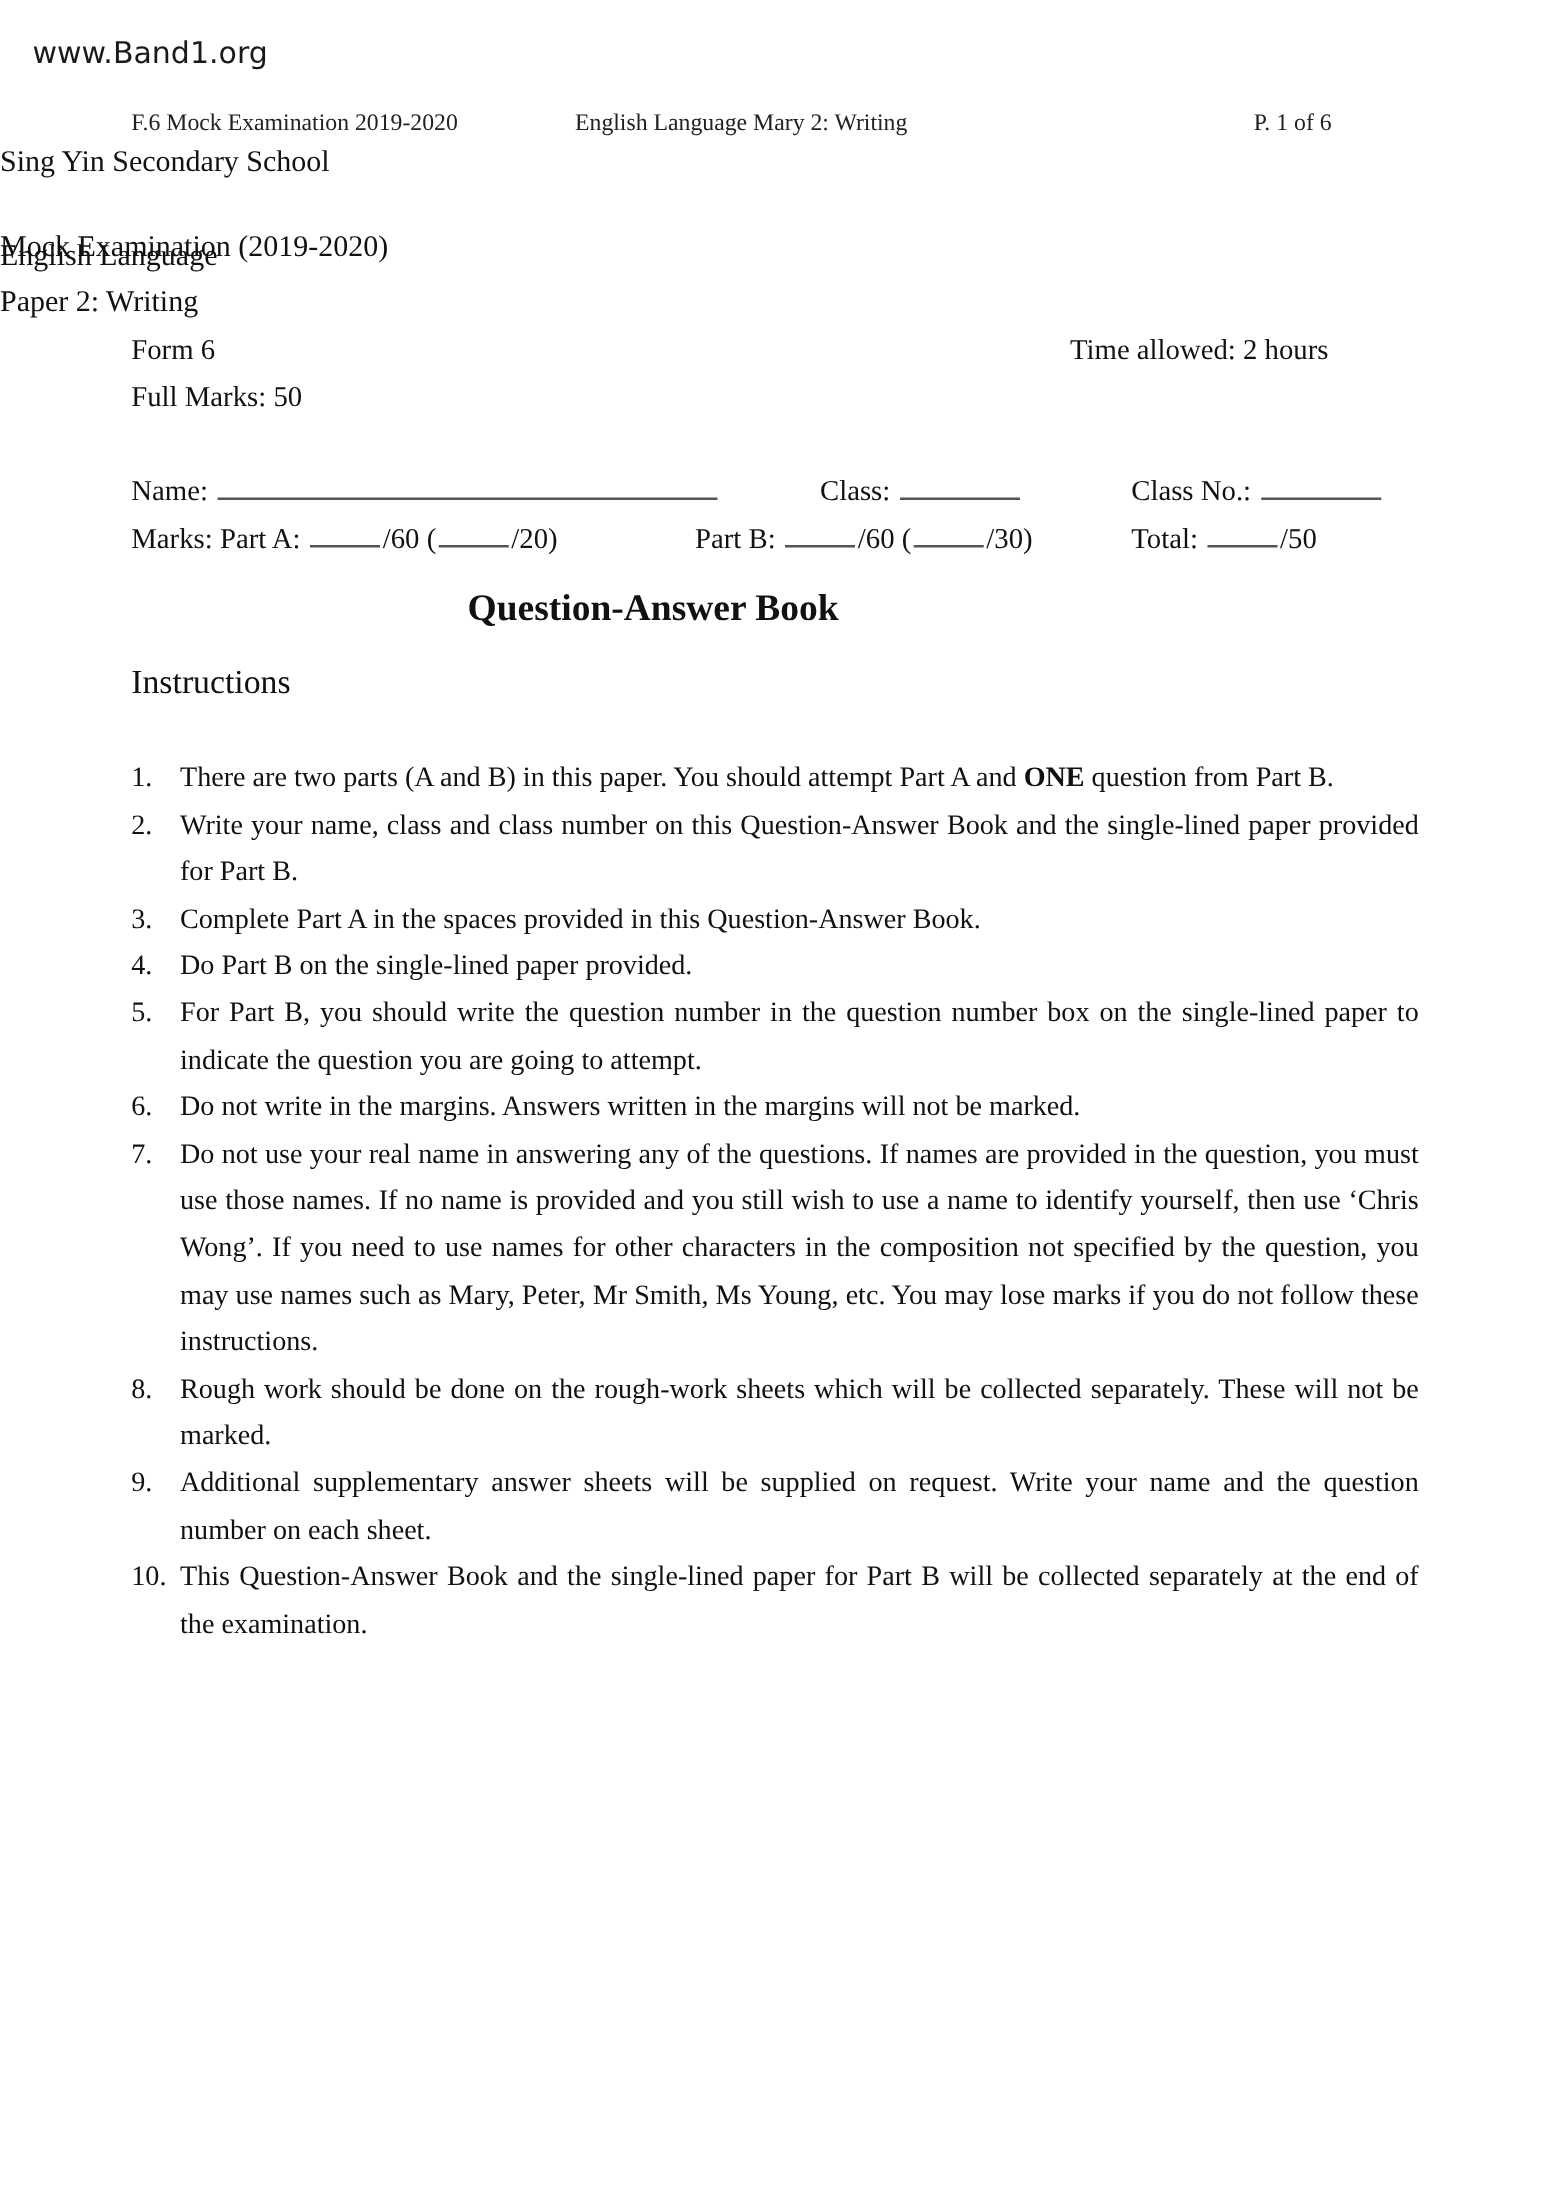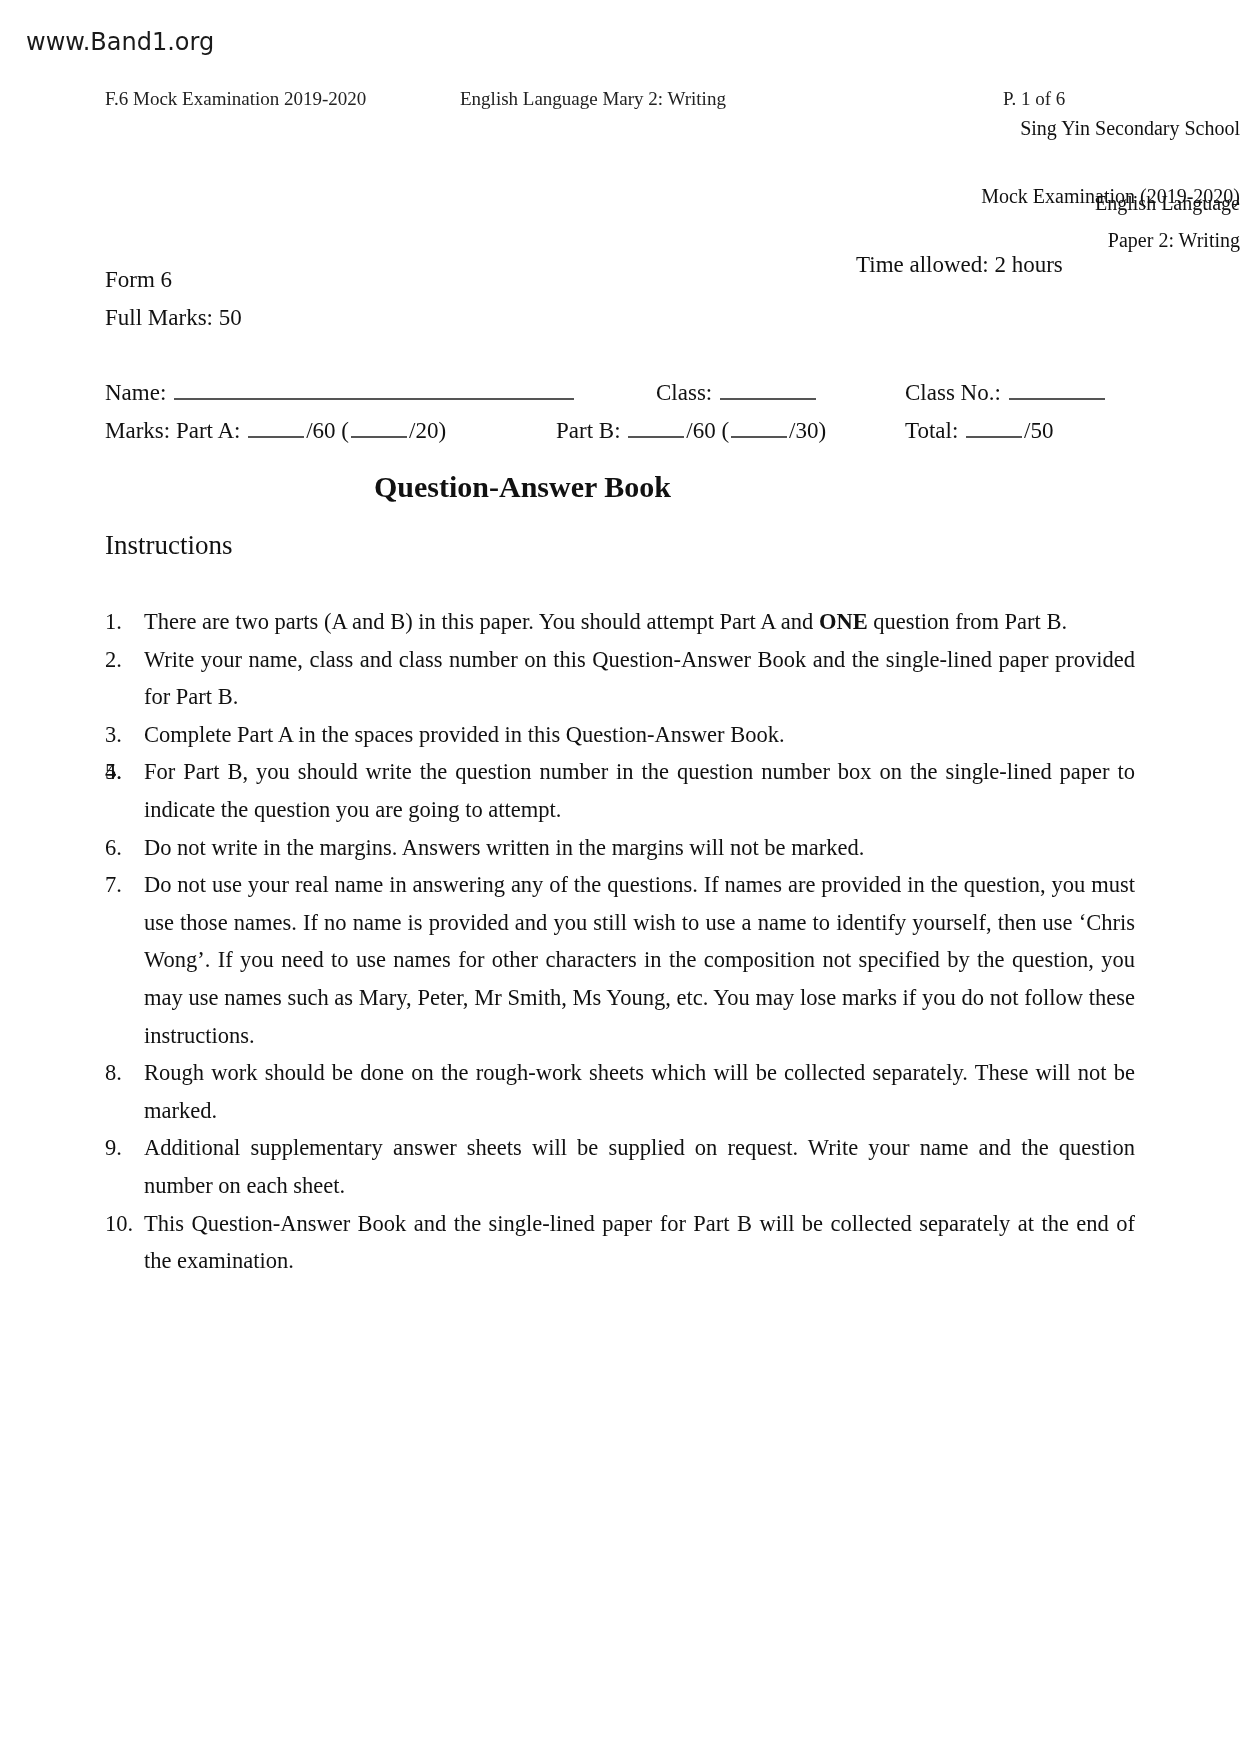--- a/index.html
+++ b/index.html
@@ -7,21 +7,21 @@
       width: 1240px; height: 1754px; position: relative; overflow: hidden;
       color: #111111;
       font-family: "Liberation Serif", serif;
     }
     .abs { position: absolute; white-space: nowrap; }
     .watermark {
       left: 26px; top: 28px; font-family: "DejaVu Sans", sans-serif;
       font-size: 24px; color: #1a1a1a;
     }
     .running { top: 88px; font-size: 19px; color: #222; }
-    .center { left: 0; width: 1240px; text-align: right; font-size: 20px; }
+    .center { left: 0; width: 1240px; text-align: left; font-size: 24px; }
     .meta { font-size: 23px; }
     .field-line { font-size: 23px; }
     .blank {
       display: inline-block; border-bottom: 2px solid #555; height: 18px;
       vertical-align: baseline; margin: 0 2px;
     }
     .qa-title {
       left: 0; width: 1045px; text-align: center; font-weight: bold; font-size: 30px;
       top: 470px;
     }
@@ -45,21 +45,21 @@
 <div class="abs running" style="left:105px;">F.6 Mock Examination 2019-2020</div>
 <div class="abs running" style="left:460px;">English Language Mary 2: Writing</div>
 <div class="abs running" style="left:1003px;">P.  1  of 6</div>
 
 <div class="abs center" style="top:117px;">Sing Yin Secondary School</div>
 <div class="abs center" style="top:155px;margin-top:30px;">Mock Examination (2019-2020)</div>
 <div class="abs center" style="top:192px;">English Language</div>
 <div class="abs center" style="top:229px;">Paper 2: Writing</div>
 
 <div class="abs meta" style="left:105px; top:267px;">Form 6</div>
-<div class="abs meta" style="left:856px; top:252px;">Time allowed: 2 hours</div>
+<div class="abs meta" style="left:856px; top:267px;">Time allowed: 2 hours</div>
 <div class="abs meta" style="left:105px; top:305px;">Full Marks: 50</div>
 
 <div class="abs field-line" style="left:105px; top:380px;">
   <span>Name:</span>
   <span class="blank" style="width:400px;"></span>
 </div>
 <div class="abs field-line" style="left:656px; top:380px;">
   <span>Class:</span>
   <span class="blank" style="width:96px;"></span>
 </div>
@@ -82,20 +82,20 @@
 </div>
 
 <div class="abs qa-title">Question-Answer Book</div>
 
 <div class="abs instructions-heading">Instructions</div>
 
 <ol class="list">
   <li><span class="num">1.</span><span>There are two parts (A and B) in this paper. You should attempt Part A and </span><b>ONE</b><span> question from Part B.</span></li>
   <li><span class="num">2.</span><span>Write your name, class and class number on this Question-Answer Book and the single-lined paper provided for Part B.</span></li>
   <li><span class="num">3.</span><span>Complete Part A in the spaces provided in this Question-Answer Book.</span></li>
-  <li><span class="num">4.</span></li>
+  <li><span class="num">4.</span><span>Do Part B on the single-lined paper provided.</span></li>
   <li><span class="num">5.</span><span>For Part B, you should write the question number in the question number box on the single-lined paper to indicate the question you are going to attempt.</span></li>
   <li><span class="num">6.</span><span>Do not write in the margins. Answers written in the margins will not be marked.</span></li>
   <li><span class="num">7.</span><span>Do not use your real name in answering any of the questions. If names are provided in the question, you must use those names. If no name is provided and you still wish to use a name to identify yourself, then use ‘Chris Wong’. If you need to use names for other characters in the composition not specified by the question, you may use names such as Mary, Peter, Mr Smith, Ms Young, etc. You may lose marks if you do not follow these instructions.</span></li>
   <li><span class="num">8.</span><span>Rough work should be done on the rough-work sheets which will be collected separately. These will not be marked.</span></li>
   <li><span class="num">9.</span><span>Additional supplementary answer sheets will be supplied on request. Write your name and the question number on each sheet.</span></li>
   <li><span class="num">10.</span><span>This Question-Answer Book and the single-lined paper for Part B will be collected separately at the end of the examination.</span></li>
 </ol>
 
 </body></html>

